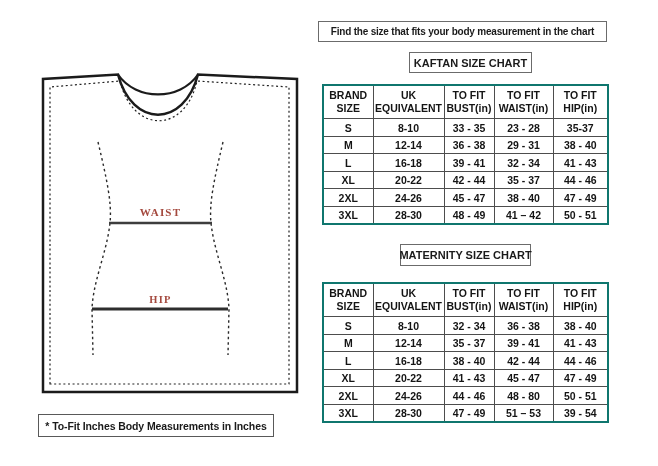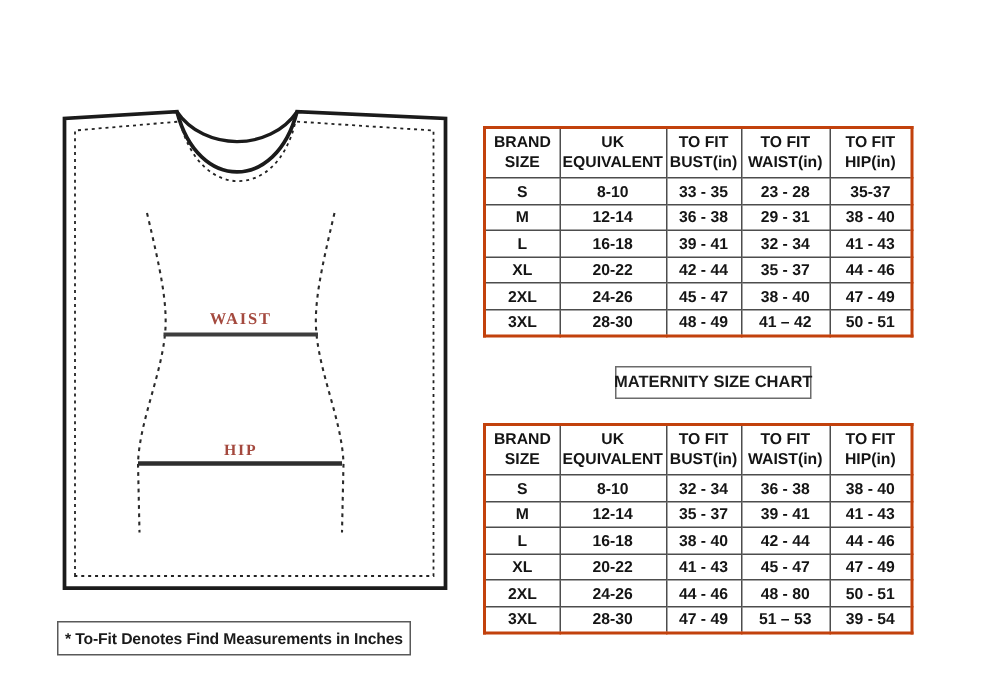--- a/index.html
+++ b/index.html
@@ -8,26 +8,26 @@
     font-family:"Liberation Sans",sans-serif;color:#1a1a1a;
   }
   .boxed{
     position:absolute;border:1px solid #6b6b6b;background:#fff;
     display:flex;align-items:center;justify-content:center;
     font-weight:bold;white-space:nowrap;box-sizing:border-box;
   }
   #size-chart-box{left:95px;top:31px;width:141px;height:23px;font-size:13.5px;letter-spacing:.3px;border-color:#595959;}
   #find-box{left:318px;top:21px;width:289px;height:21px;font-size:10px;letter-spacing:-.2px;}
   #kaftan-title-box{left:409px;top:52px;width:123px;height:21px;font-size:11px;}
-  #maternity-title-box{left:410px;top:244px;width:131px;height:22px;font-size:11px;}
+  #maternity-title-box{left:400px;top:244px;width:131px;height:22px;font-size:11px;}
   #footnote-box{left:38px;top:414px;width:236px;height:23px;font-size:10.5px;letter-spacing:-.1px;border-color:#595959;}
   #garment-svg{position:absolute;left:25px;top:60px;}
   .size-table{
     position:absolute;border-collapse:collapse;table-layout:fixed;background:#fff;
-    border:2px solid #c2410c;
+    border:2px solid #0f766e;
   }
   .size-table th,.size-table td{
     border:1px solid #4d4d4d;font-weight:bold;text-align:center;
     padding:0;color:#141414;overflow:hidden;
   }
   .size-table th{font-size:10.5px;line-height:1.25;padding:3px 1px;}
   .size-table td{font-size:10.5px;height:16.5px;}
   #kaftan-table{left:322px;top:84px;width:285px;}
   #maternity-table{left:322px;top:282px;width:285px;}
   col.c0{width:50px}col.c1{width:71px}col.c2{width:50px}col.c3{width:59px}col.c4{width:55px}
@@ -52,23 +52,25 @@
     <path d="M 98 142 C 107 180, 112 203, 110 223 C 107 252, 93 281, 92 309 L 93 355" fill="none" stroke="#2a2a2a" stroke-width="1.4" stroke-dasharray="2.5 3"></path>
     <path d="M 223 142 C 214 180, 209 203, 211 223 C 214 252, 228 281, 229 309 L 228 355" fill="none" stroke="#2a2a2a" stroke-width="1.4" stroke-dasharray="2.5 3"></path>
 
     <path d="M 109 223 L 212 223" stroke="#3d3d3d" stroke-width="2.6"></path>
     <text x="160.5" y="216" text-anchor="middle" font-size="11" class="diagram-label" fill="#a4493e">WAIST</text>
 
     <path d="M 92 309 L 228 309" stroke="#2e2e2e" stroke-width="3"></path>
     <text x="160.5" y="303" text-anchor="middle" font-size="10.5" class="diagram-label" fill="#a4493e">HIP</text>
   </svg>
 
-  <div id="footnote-box" class="boxed">* To-Fit Denotes Find Measurements in Inches</div>
+  <div id="footnote-box" class="boxed">* To-Fit Inches Body Measurements in Inches</div>
 
+  <div id="find-box" class="boxed">Find the size that fits your body measurement in the chart</div>
 
+  <div id="kaftan-title-box" class="boxed">KAFTAN SIZE CHART</div>
 
   <table id="kaftan-table" class="size-table">
     <colgroup>
         <col class="c0">
         <col class="c1">
         <col class="c2">
         <col class="c3">
         <col class="c4">
       </colgroup>
     <thead>

